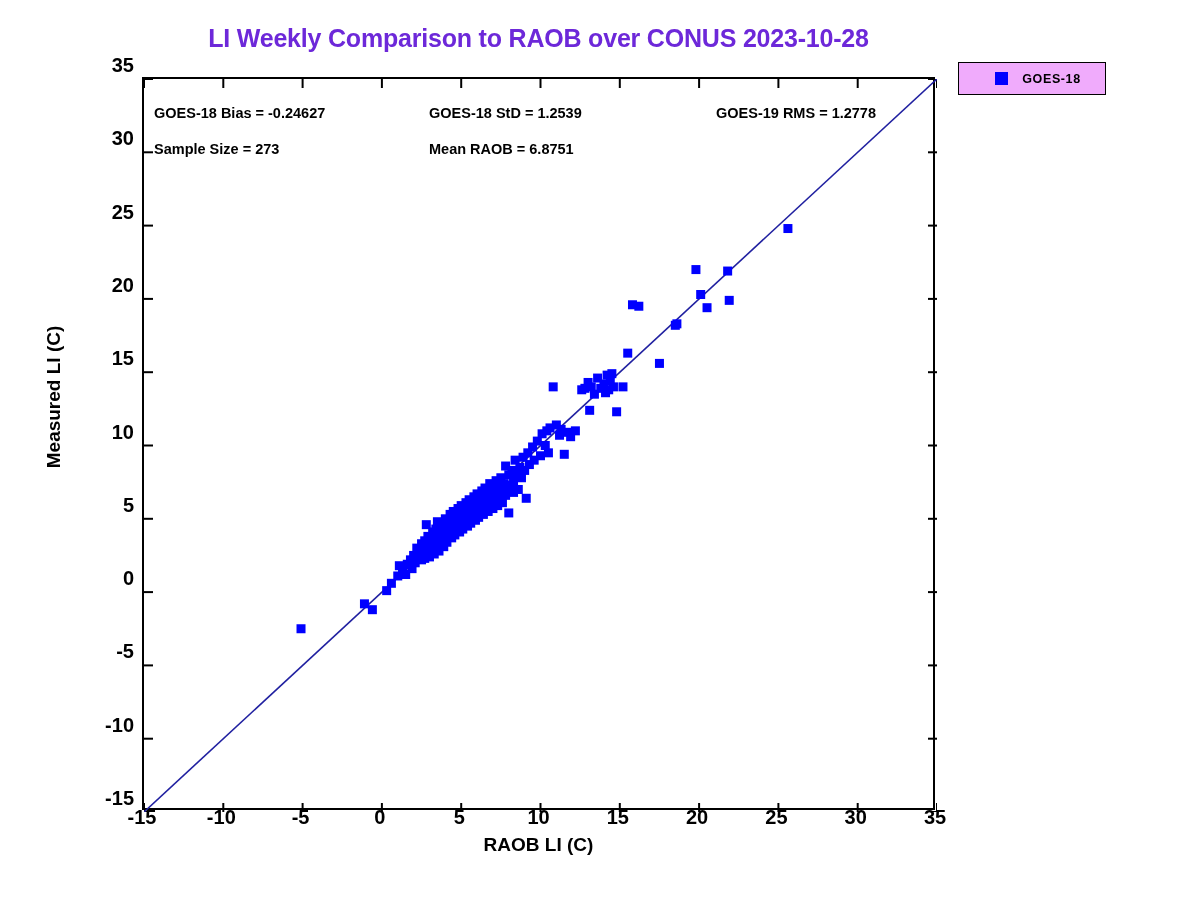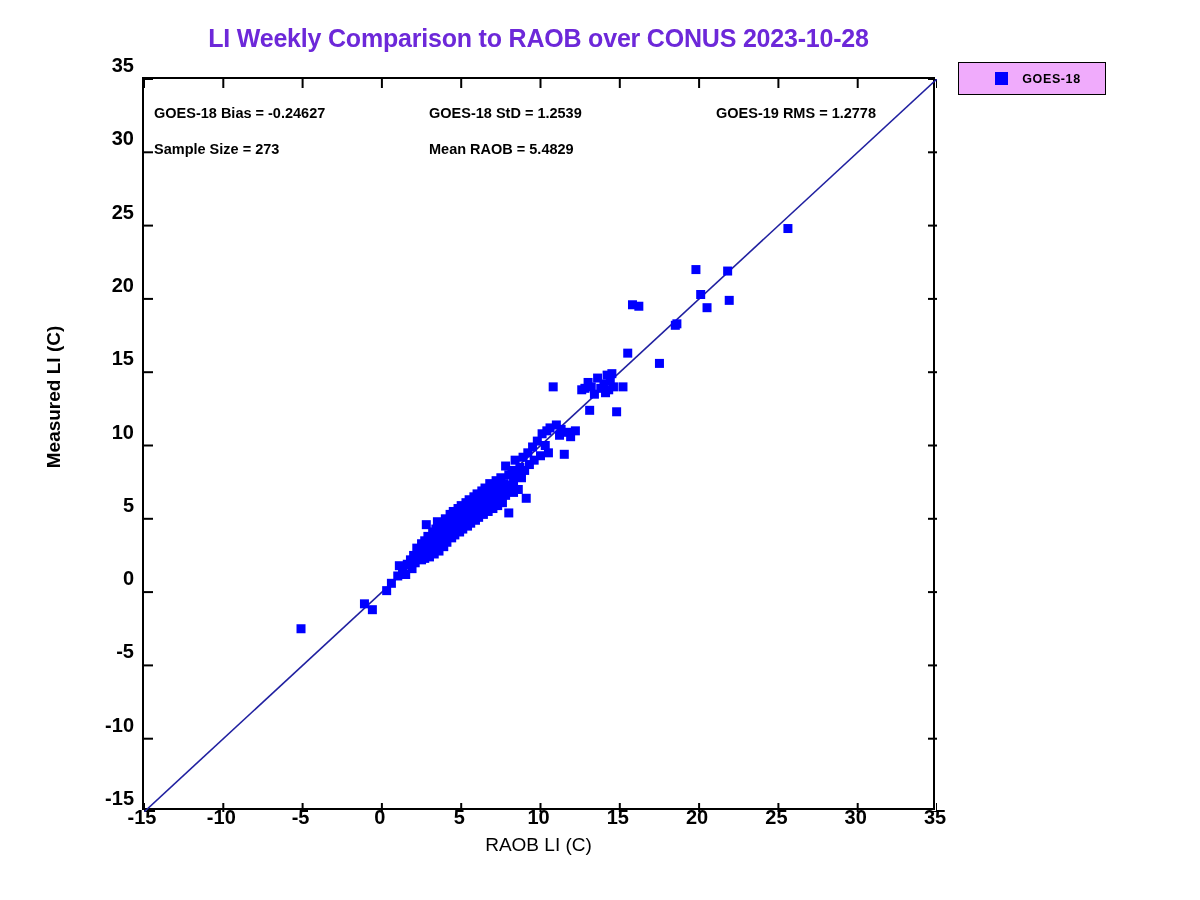--- a/index.html
+++ b/index.html
@@ -91,21 +91,21 @@
     width: 793px;
     height: 30px;
   }
   .axis-title-x {
     position: absolute;
     left: 142px;
     top: 834px;
     width: 793px;
     text-align: center;
     font-size: 19px;
-    font-weight: normal;
+    font-weight: bold;
     color: #000000;
   }
   .axis-title-y {
     position: absolute;
     left: -46px;
     top: 386px;
     width: 200px;
     text-align: center;
     font-size: 19px;
     font-weight: bold;
@@ -380,21 +380,21 @@
           <rect x="580.734" y="216.86600000000004" width="9" height="9" fill="#0000FF"></rect>
           <rect x="639.416" y="145.03200000000004" width="9" height="9" fill="#0000FF"></rect>
         </g>
     </svg>
 
     <div id="annotations-layer">
         <div class="annot" style="left: 10px; top: 26px;">GOES-18 Bias = -0.24627</div>
         <div class="annot" style="left: 285px; top: 26px;">GOES-18 StD = 1.2539</div>
         <div class="annot" style="left: 572px; top: 26px;">GOES-19 RMS = 1.2778</div>
         <div class="annot" style="left: 10px; top: 62px;">Sample Size = 273</div>
-        <div class="annot" style="left: 285px; top: 62px;">Mean RAOB = 5.4829</div>
+        <div class="annot" style="left: 285px; top: 62px;">Mean RAOB = 6.8751</div>
       </div>
   </div>
 
   <div id="ytick-labels">
       <div class="ytick-label" style="top: 733px;">-15</div>
       <div class="ytick-label" style="top: 659.7px;">-10</div>
       <div class="ytick-label" style="top: 586.4px;">-5</div>
       <div class="ytick-label" style="top: 513.1px;">0</div>
       <div class="ytick-label" style="top: 439.8px;">5</div>
       <div class="ytick-label" style="top: 366.5px;">10</div>

